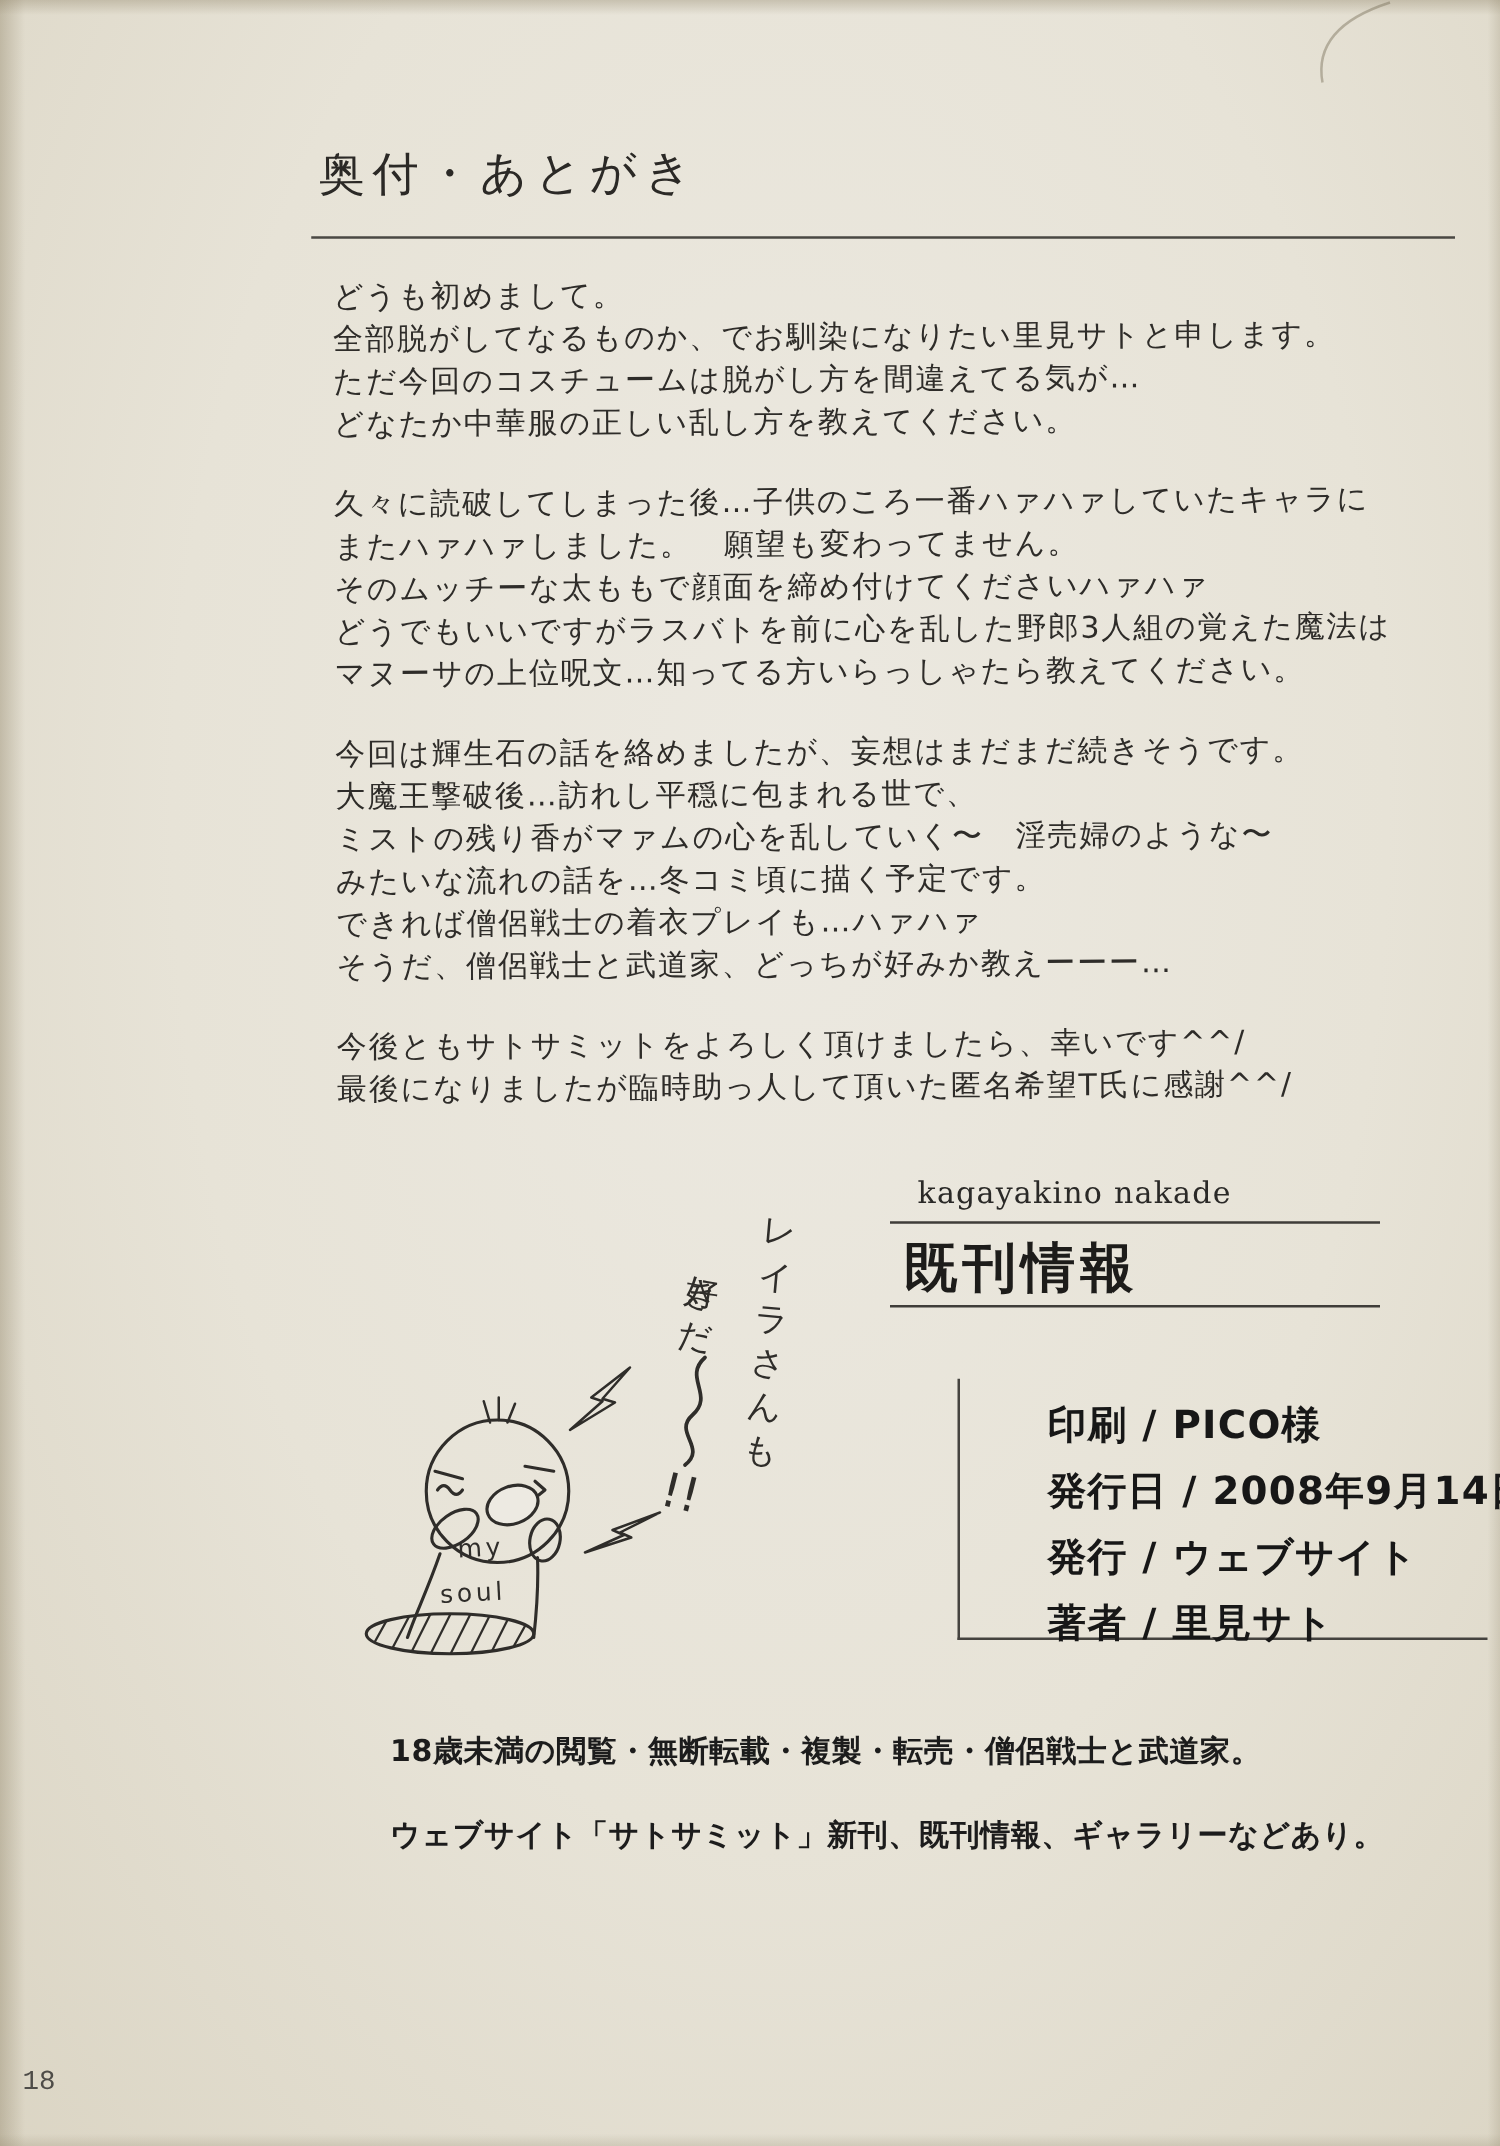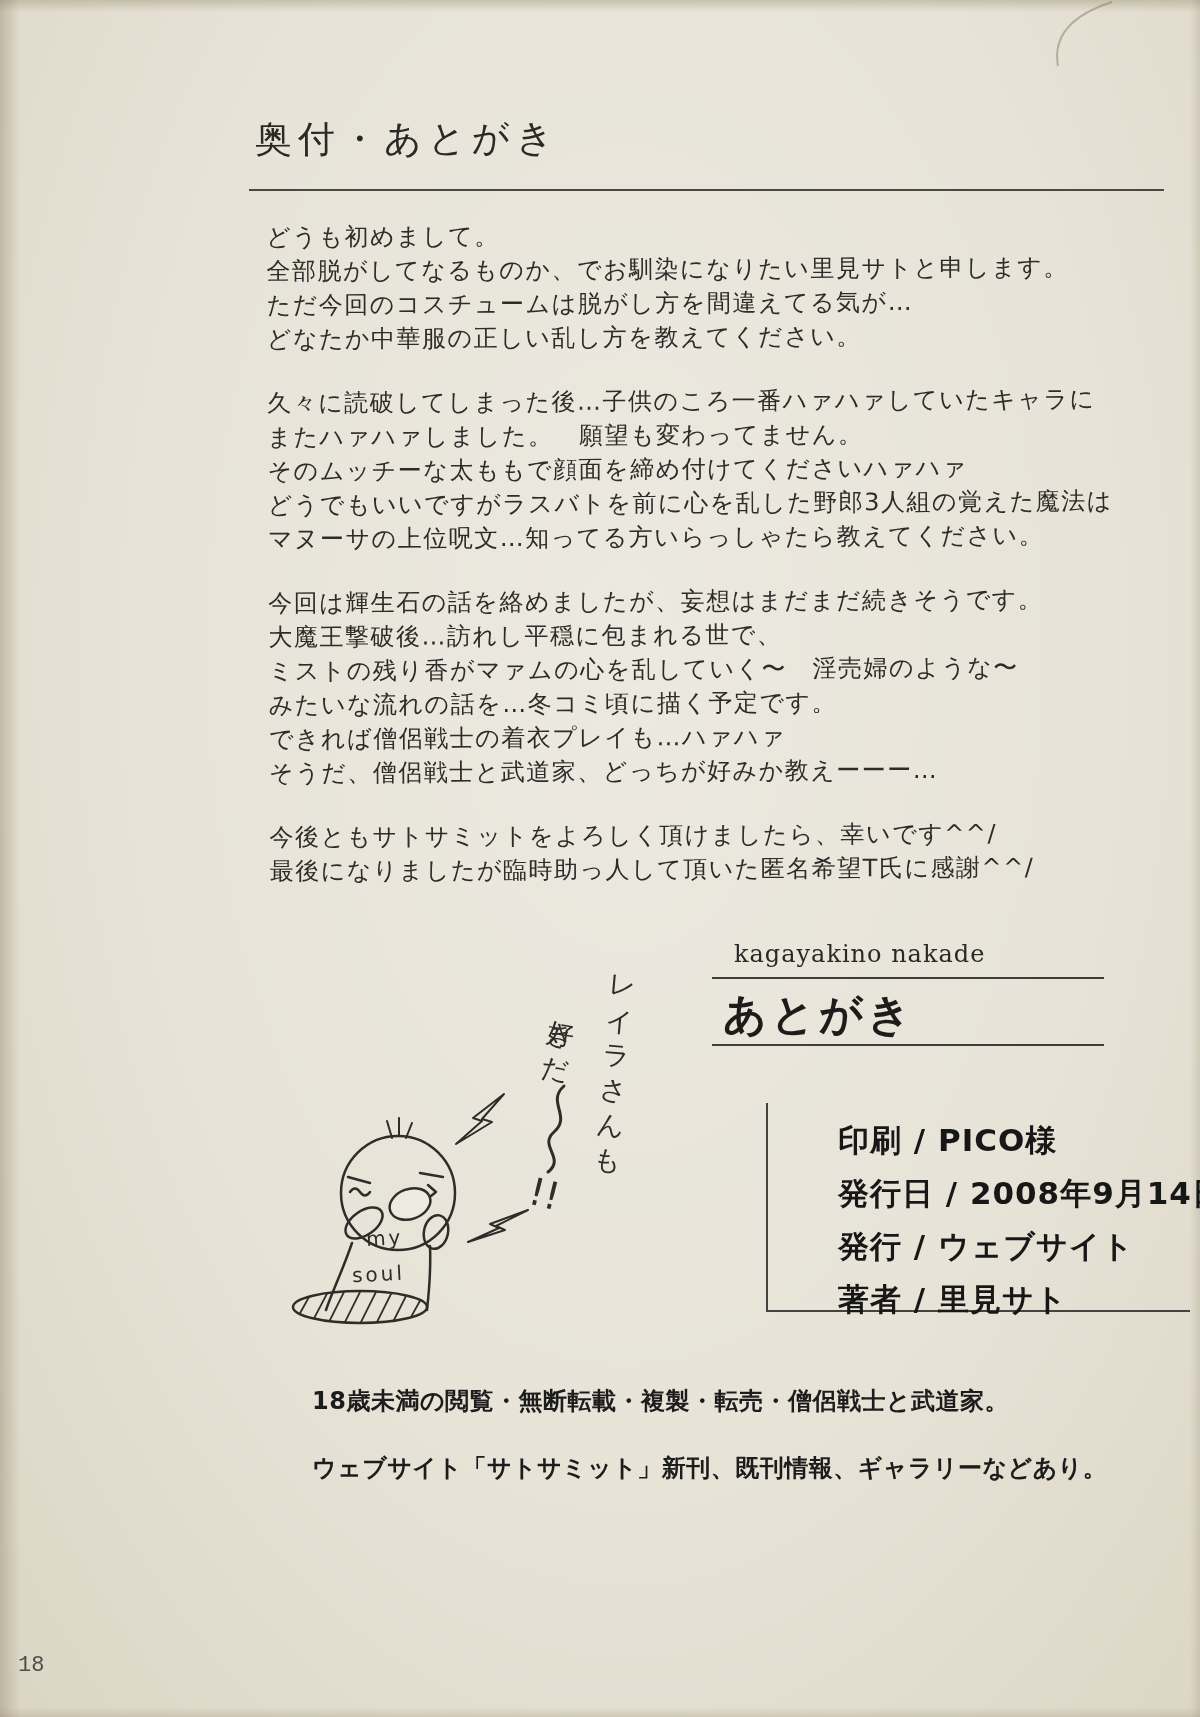--- a/index.html
+++ b/index.html
@@ -170,21 +170,21 @@
       </g>
     </g>
     <text x="250" y="126" transform="rotate(14 260 110)" font-size="38" fill="#2f2d2a" style="font-family:'DejaVu Sans',sans-serif;">!!</text>
   </svg>
 
   <div class="mysoul mysoul-my">my</div>
   <div class="mysoul mysoul-soul">soul</div>
 
   <div class="romaji-title">kagayakino nakade</div>
   <div class="rule rule-kagayaki-top"></div>
-  <div class="jp-title">あとがき</div>
+  <div class="jp-title">既刊情報</div>
   <div class="rule rule-kagayaki-bottom"></div>
 
   <div class="colophon-border-left"></div>
   <div class="colophon-border-bottom"></div>
   <div class="colophon-rows">
       <div class="line">印刷 / PICO様</div>
       <div class="line">発行日 / 2008年9月14日</div>
       <div class="line">発行 / ウェブサイト</div>
       <div class="line">著者 / 里見サト</div>
     </div>

